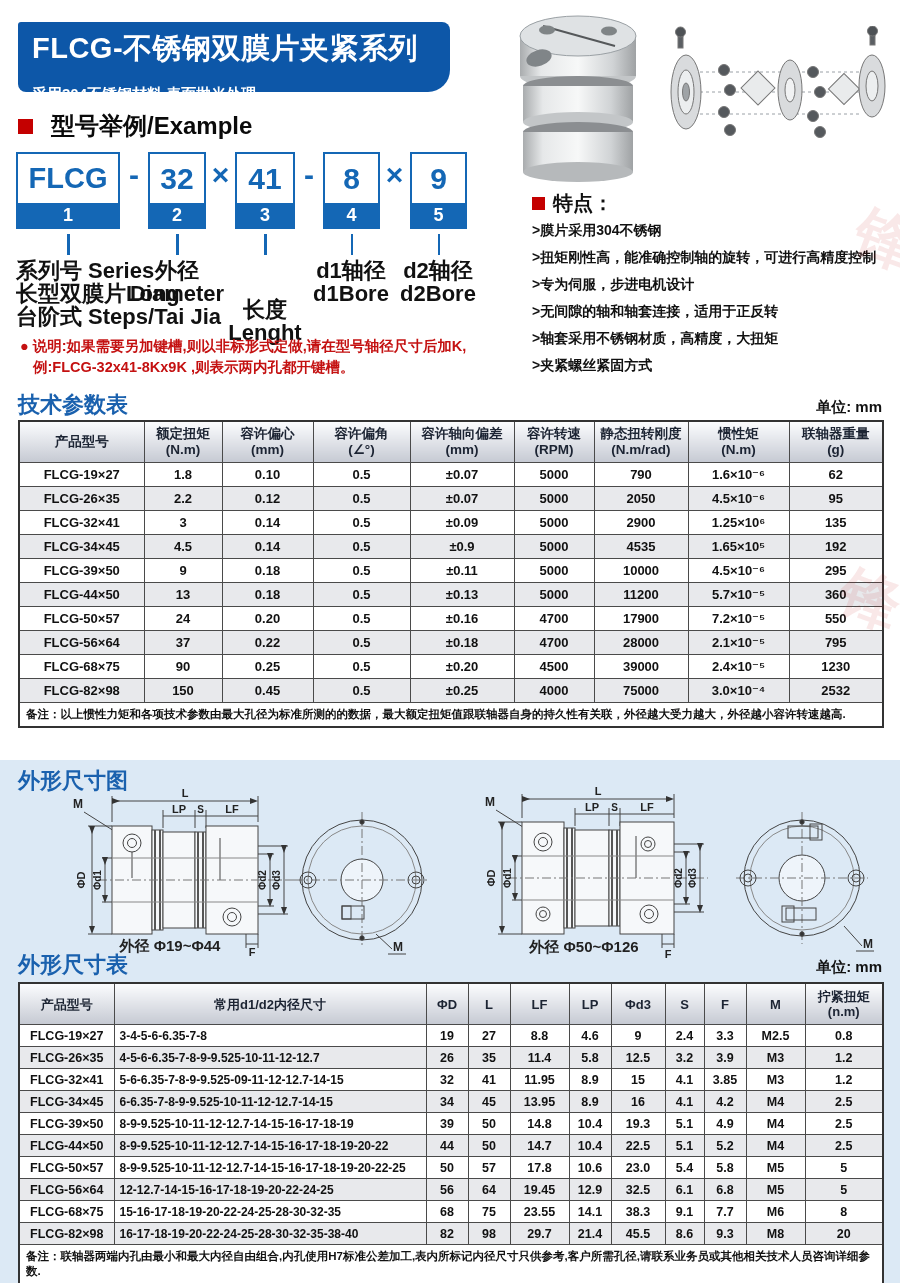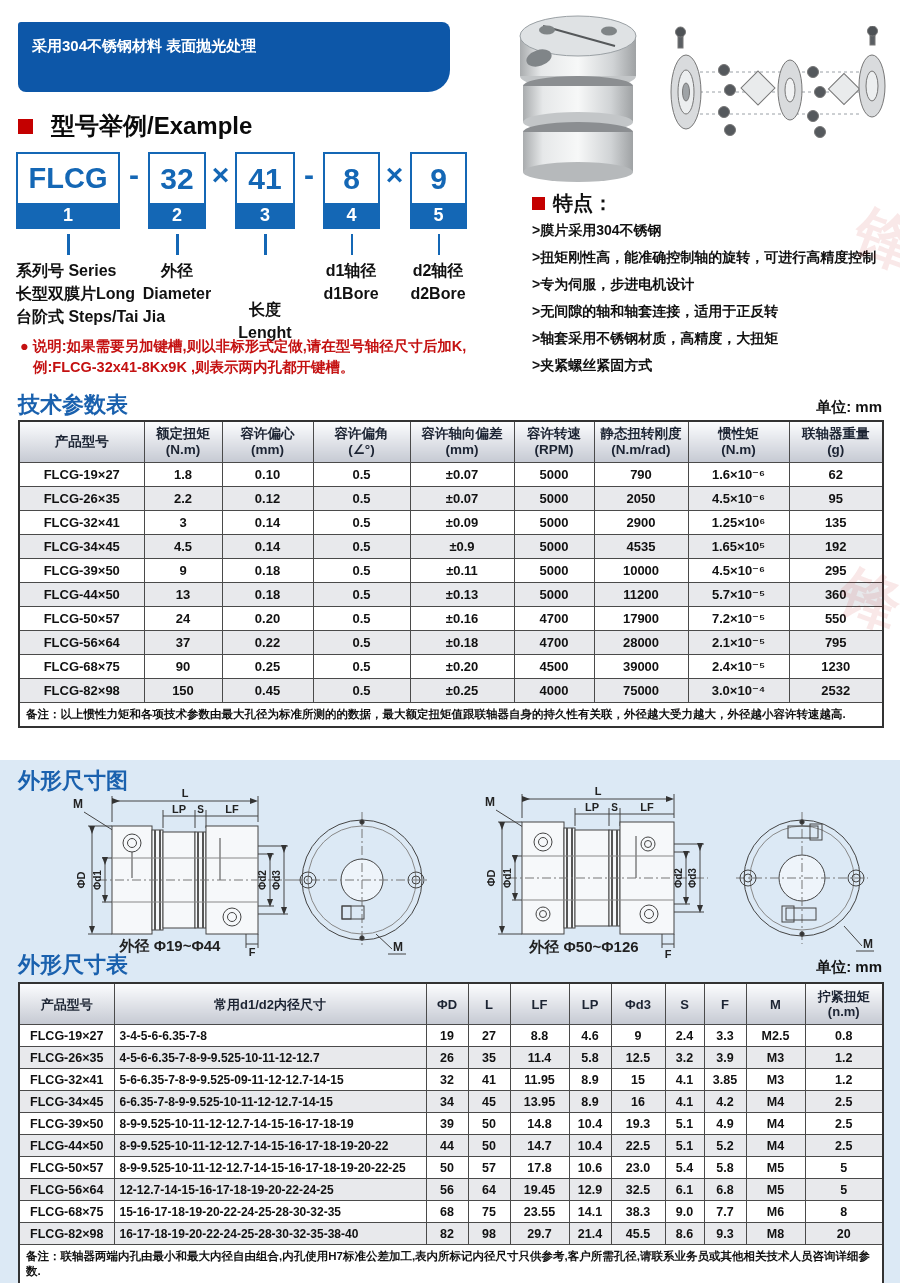--- a/index.html
+++ b/index.html
@@ -7,33 +7,33 @@
     width:900px;height:1283px;position:relative;background:#ffffff;
     font-family:"Liberation Sans","DejaVu Sans",sans-serif;overflow:hidden;color:#111;
   }
   
   .banner{
     position:absolute;left:18px;top:22px;width:432px;height:70px;
     background:#0d57a8;border-radius:3px 8px 22px 8px;color:#fff;
     padding:7px 0 0 14px;box-sizing:border-box;
   }
   .banner-title{font-size:29px;font-weight:bold;letter-spacing:.5px;white-space:nowrap;}
-  .banner-sub{font-size:15px;font-weight:bold;margin-top:8px;}
+  .banner-sub{font-size:15px;font-weight:bold;margin-top:16px;}
   
   .section-head{position:absolute;display:flex;align-items:center;gap:18px;font-weight:bold;color:#0a0a0a;}
   .red-sq{width:15px;height:15px;background:#c40000;flex:0 0 auto;}
   #example-title{left:18px;top:110px;font-size:24px;}
   
   #example-row{position:absolute;left:16px;top:152px;width:480px;height:186px;}
   .ex-box{position:absolute;top:0;border:2px solid #1467b5;background:#fff;text-align:center;box-sizing:border-box;}
   .ex-val{height:49px;line-height:49px;font-size:30px;font-weight:bold;color:#1467b5;}
   .ex-num{height:24px;line-height:24px;background:#1467b5;color:#fff;font-size:18px;font-weight:bold;}
   .ex-sep{position:absolute;top:6px;font-size:30px;font-weight:bold;color:#1467b5;transform:translateX(-50%);}
   .ex-tick{position:absolute;top:82px;width:2.5px;height:21px;background:#1467b5;}
-  .ex-label{position:absolute;top:107px;font-size:16px;font-weight:bold;line-height:23px;text-align:center;white-space:nowrap;}
+  .ex-label{position:absolute;top:107px;font-size:22px;font-weight:bold;line-height:23px;text-align:center;white-space:nowrap;}
   .ex-label.left{text-align:left;}
   
   #spec-note{position:absolute;left:20px;top:336px;color:#c41111;font-size:14.5px;font-weight:bold;line-height:21px;white-space:nowrap;}
   #spec-note .l2{padding-left:13px;}
   
   #features{position:absolute;left:532px;top:190px;width:372px;}
   #features-head{display:flex;align-items:center;gap:8px;font-size:20px;font-weight:bold;}
   #features-head .red-sq{width:13px;height:13px;}
   .feat-item{font-size:14px;font-weight:bold;line-height:27px;white-space:nowrap;color:#111;}
   
@@ -56,20 +56,21 @@
   #lower{position:absolute;left:0;top:760px;width:900px;height:523px;background:#dce9f5;}
   #lower .blue-title{position:absolute;}
   #dim-table{left:18px;top:222px;width:864px;}
   svg text{font-family:"Liberation Sans","DejaVu Sans",sans-serif;}
   .watermark{position:absolute;color:rgba(200,30,30,.10);font-weight:bold;pointer-events:none;}
 </style>
 </head>
 <body>
 
 <div class="banner">
+  <div class="banner-title">FLCG-不锈钢双膜片夹紧系列</div>
   <div class="banner-sub">采用304不锈钢材料 表面抛光处理</div>
 </div>
 
 <svg style="position:absolute;left:505px;top:6px;" width="148" height="178" viewBox="0 0 148 178">
   <defs>
     <linearGradient id="met" x1="0" y1="0" x2="1" y2="0">
       <stop offset="0" stop-color="#a9acae"></stop>
         <stop offset=".18" stop-color="#e6e8e9"></stop>
       <stop offset=".5" stop-color="#f7f8f8"></stop>
         <stop offset=".8" stop-color="#d0d3d5"></stop>
@@ -704,21 +705,21 @@
           <td>5</td>
         </tr>
         <tr>
           <td>FLCG-68×75</td>
           <td class="bores">15-16-17-18-19-20-22-24-25-28-30-32-35</td>
           <td>68</td>
           <td>75</td>
           <td>23.55</td>
           <td>14.1</td>
           <td>38.3</td>
-          <td>9.0</td>
+          <td>9.1</td>
           <td>7.7</td>
           <td>M6</td>
           <td>8</td>
         </tr>
         <tr class="even">
           <td>FLCG-82×98</td>
           <td class="bores">16-17-18-19-20-22-24-25-28-30-32-35-38-40</td>
           <td>82</td>
           <td>98</td>
           <td>29.7</td>

